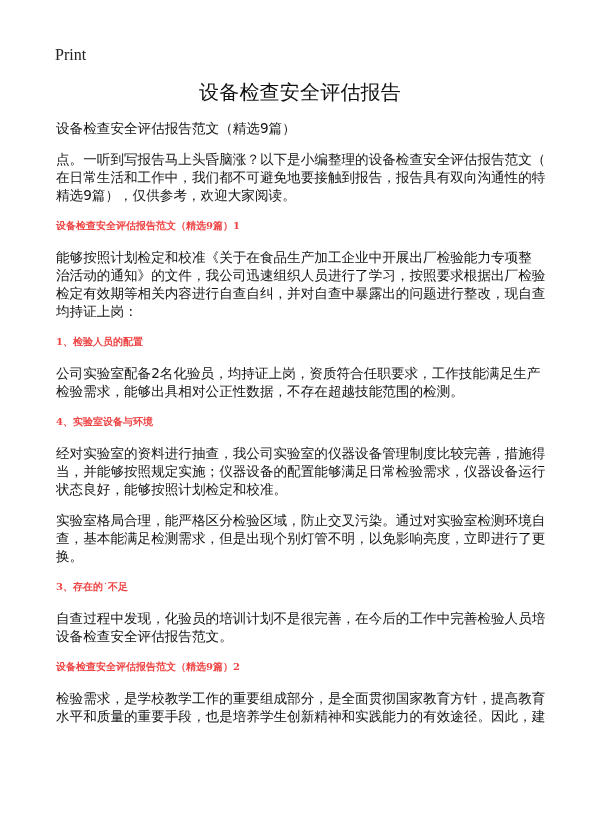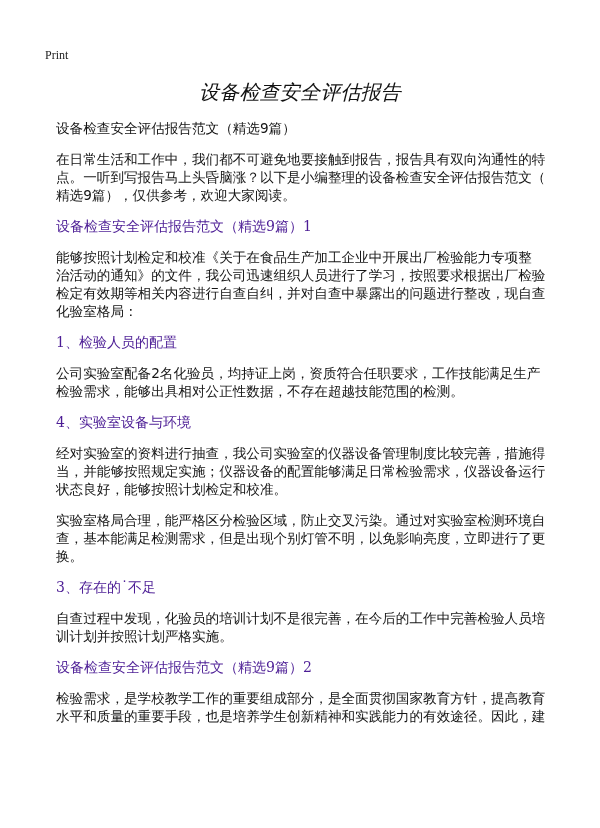--- a/index.html
+++ b/index.html
@@ -2,67 +2,66 @@
 <html><head>
 <meta charset="utf-8">
 <style>
   html, body { margin:0; padding:0; }
   body {
     width:600px; height:828px; overflow:hidden; position:relative;
     background:#ffffff; color:#141414;
     font-family:"DejaVu Sans", sans-serif;
   }
   .print-link {
-    position:absolute; left:45px; top:48px;
-    font-family:"Liberation Serif", serif; font-size:12px; line-height:14px;
+    position:absolute; left:55px; top:48px;
+    font-family:"Liberation Serif", serif; font-size:16px; line-height:14px;
     color:#222; cursor:pointer;
   }
   .doc-title {
     position:absolute; left:0; top:80px; width:600px;
     text-align:center; font-size:20px; line-height:24px; color:#111;
     letter-spacing:0.2px;
-    font-style:italic;
   }
   .content {
     position:absolute; left:56px; top:119px; width:500px;
     font-size:13.6px; line-height:18px;
   }
   .block { margin:0 0 13px 0; }
   .line { display:block; white-space:nowrap; }
   .heading {
-    font-family:"DejaVu Serif", serif; font-weight:normal;
-    font-size:14px; line-height:18px; white-space:nowrap; color:#4c1d95;
+    font-family:"DejaVu Serif", serif; font-weight:bold;
+    font-size:10px; line-height:18px; white-space:nowrap; color:#ef4444;
   }
 </style>
 </head>
 <body>
 
 <a class="print-link">Print</a>
 
 <h1 class="doc-title" style="margin:0;font-weight:normal;">设备检查安全评估报告</h1>
 
 <div class="content">
 
   <p class="block">
     <span class="line">设备检查安全评估报告范文（精选9篇）</span>
   </p>
 
   <p class="block">
+    <span class="line">点。一听到写报告马上头昏脑涨？以下是小编整理的设备检查安全评估报告范文（</span>
     <span class="line">在日常生活和工作中，我们都不可避免地要接触到报告，报告具有双向沟通性的特</span>
-    <span class="line">点。一听到写报告马上头昏脑涨？以下是小编整理的设备检查安全评估报告范文（</span>
     <span class="line">精选9篇），仅供参考，欢迎大家阅读。</span>
   </p>
 
   <h2 class="block heading">设备检查安全评估报告范文（精选9篇）1</h2>
 
   <p class="block">
     <span class="line">能够按照计划检定和校准《关于在食品生产加工企业中开展出厂检验能力专项整</span>
     <span class="line">治活动的通知》的文件，我公司迅速组织人员进行了学习，按照要求根据出厂检验</span>
     <span class="line">检定有效期等相关内容进行自查自纠，并对自查中暴露出的问题进行整改，现自查</span>
-    <span class="line">化验室格局：</span>
+    <span class="line">均持证上岗：</span>
   </p>
 
   <h3 class="block heading">1、检验人员的配置</h3>
 
   <p class="block">
     <span class="line">公司实验室配备2名化验员，均持证上岗，资质符合任职要求，工作技能满足生产</span>
     <span class="line">检验需求，能够出具相对公正性数据，不存在超越技能范围的检测。</span>
   </p>
 
   <h3 class="block heading">4、实验室设备与环境</h3>
@@ -76,21 +75,21 @@
   <p class="block">
     <span class="line">实验室格局合理，能严格区分检验区域，防止交叉污染。通过对实验室检测环境自</span>
     <span class="line">查，基本能满足检测需求，但是出现个别灯管不明，以免影响亮度，立即进行了更</span>
     <span class="line">换。</span>
   </p>
 
   <h3 class="block heading">3、存在的˙不足</h3>
 
   <p class="block">
     <span class="line">自查过程中发现，化验员的培训计划不是很完善，在今后的工作中完善检验人员培</span>
-    <span class="line">训计划并按照计划严格实施。</span>
+    <span class="line">设备检查安全评估报告范文。</span>
   </p>
 
   <h2 class="block heading">设备检查安全评估报告范文（精选9篇）2</h2>
 
   <p class="block">
     <span class="line">检验需求，是学校教学工作的重要组成部分，是全面贯彻国家教育方针，提高教育</span>
     <span class="line">水平和质量的重要手段，也是培养学生创新精神和实践能力的有效途径。因此，建</span>
   </p>
 
 </div>

